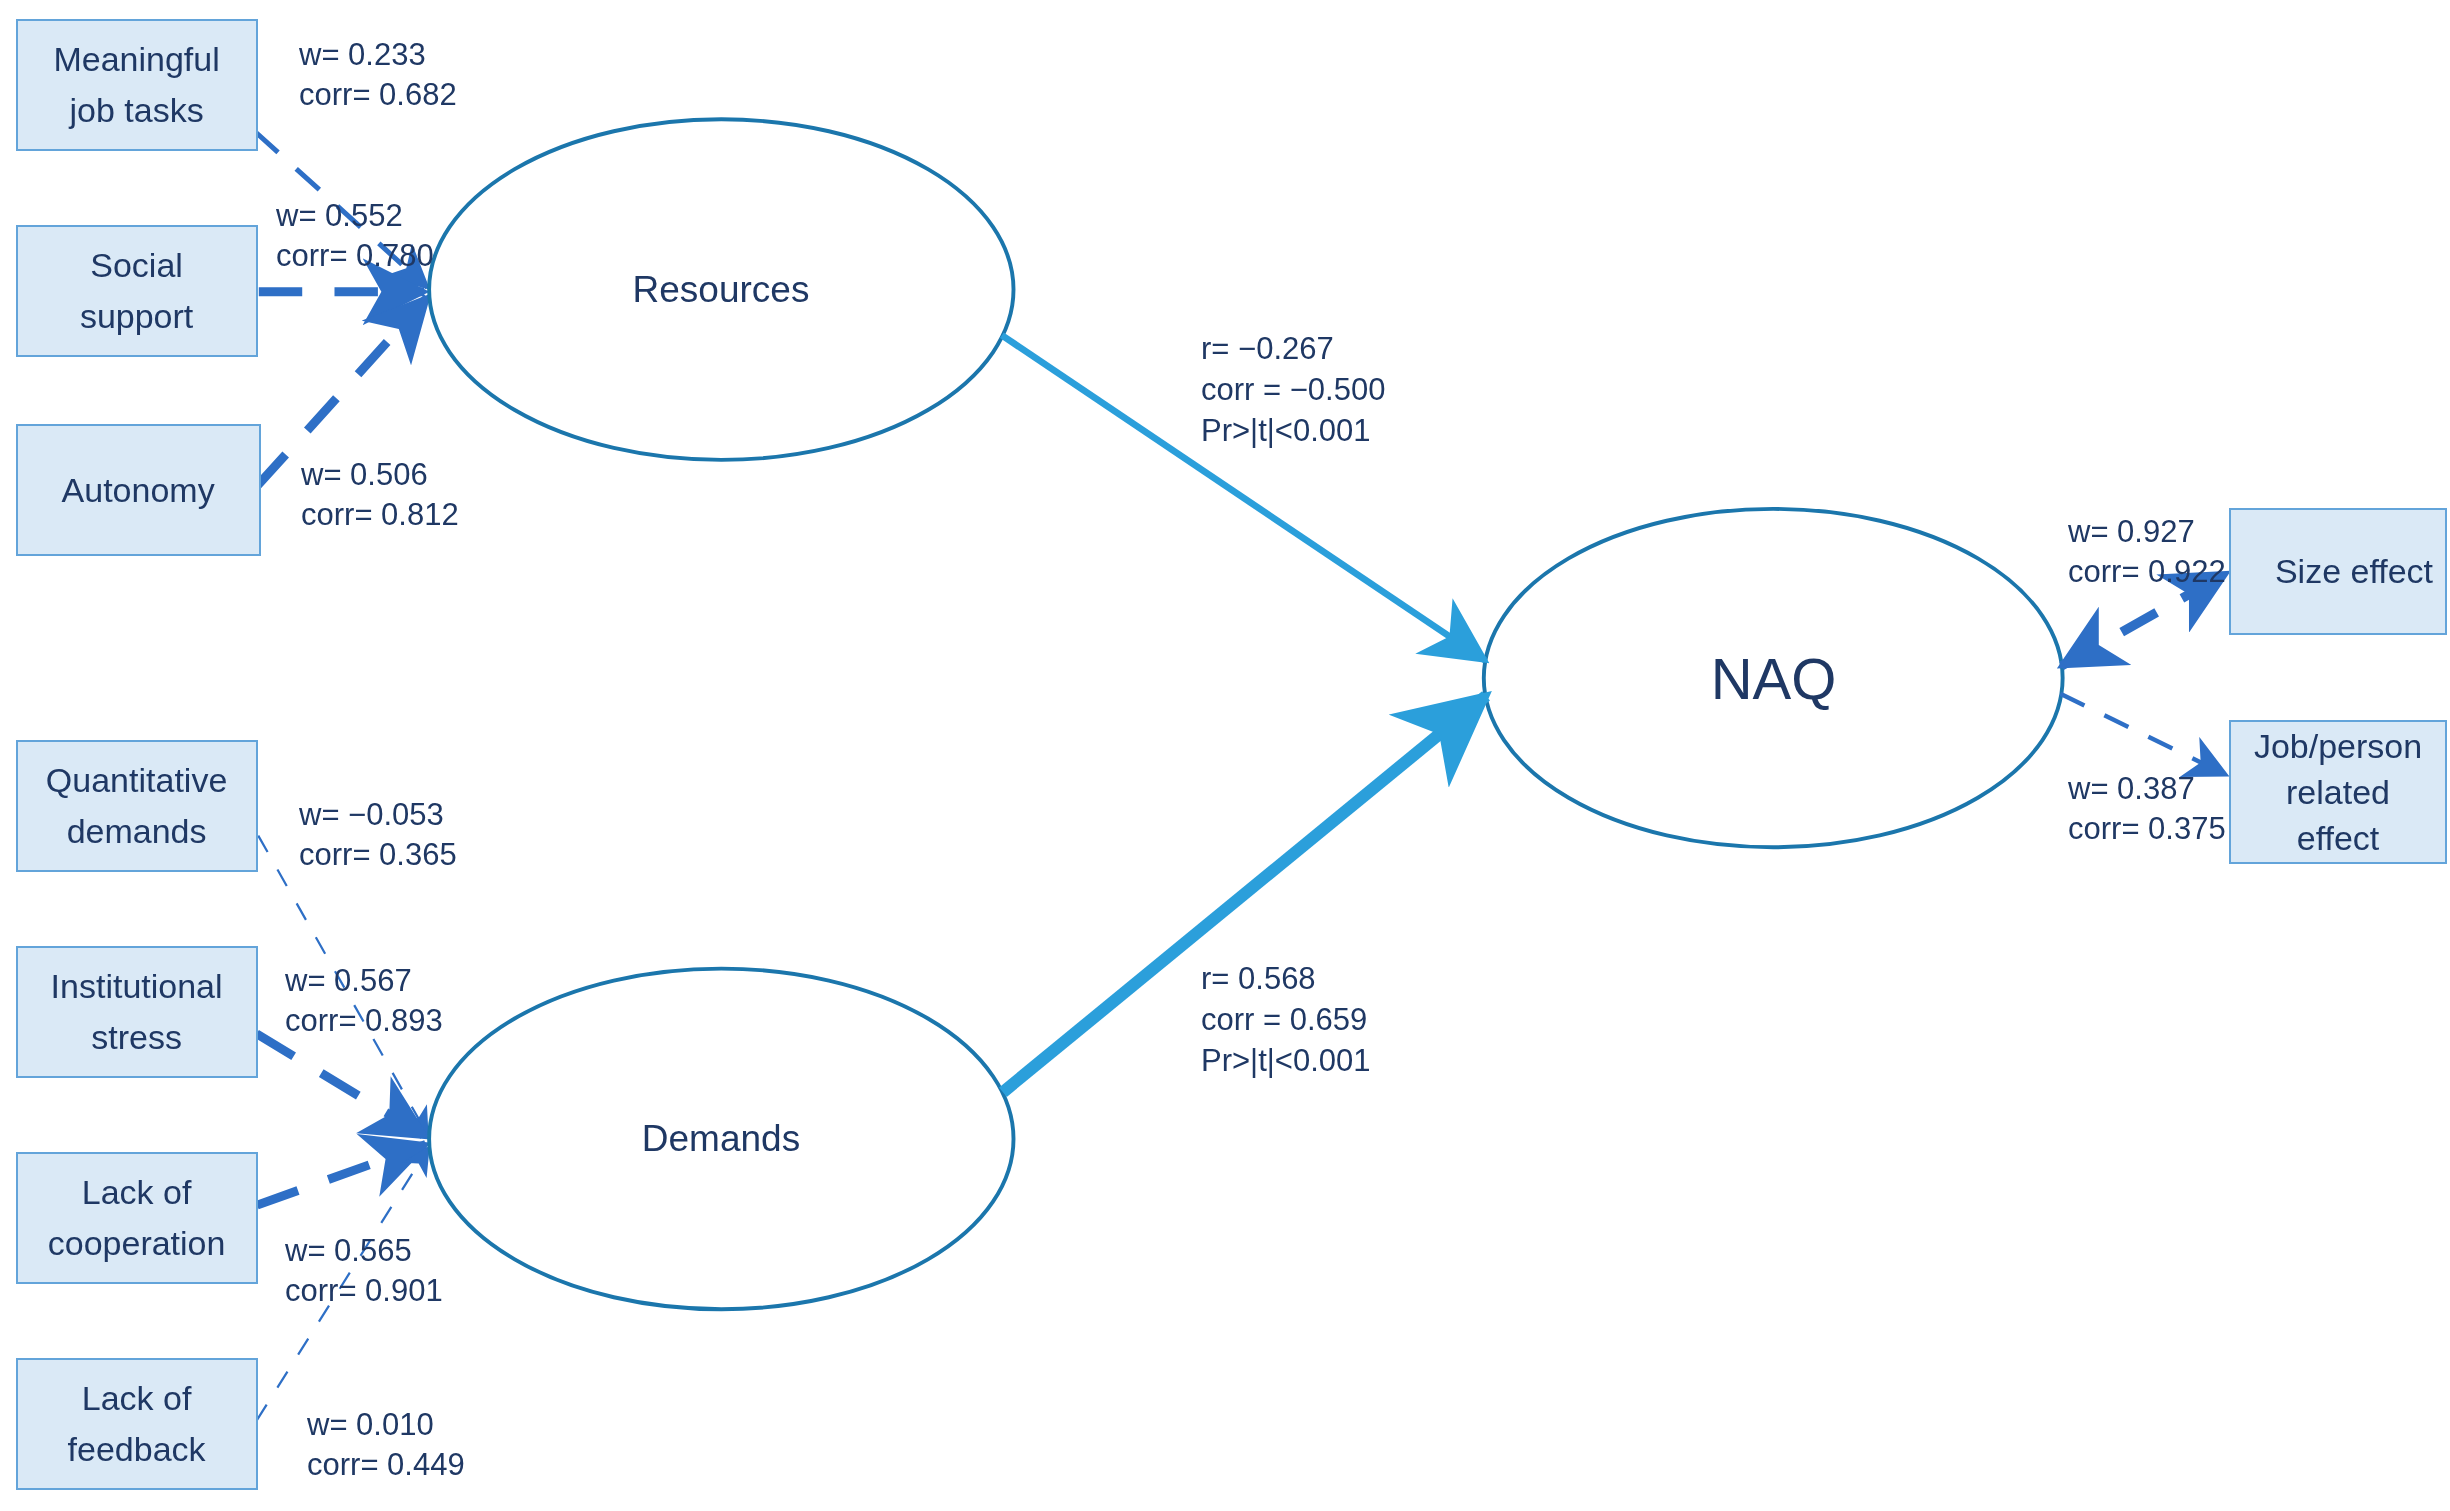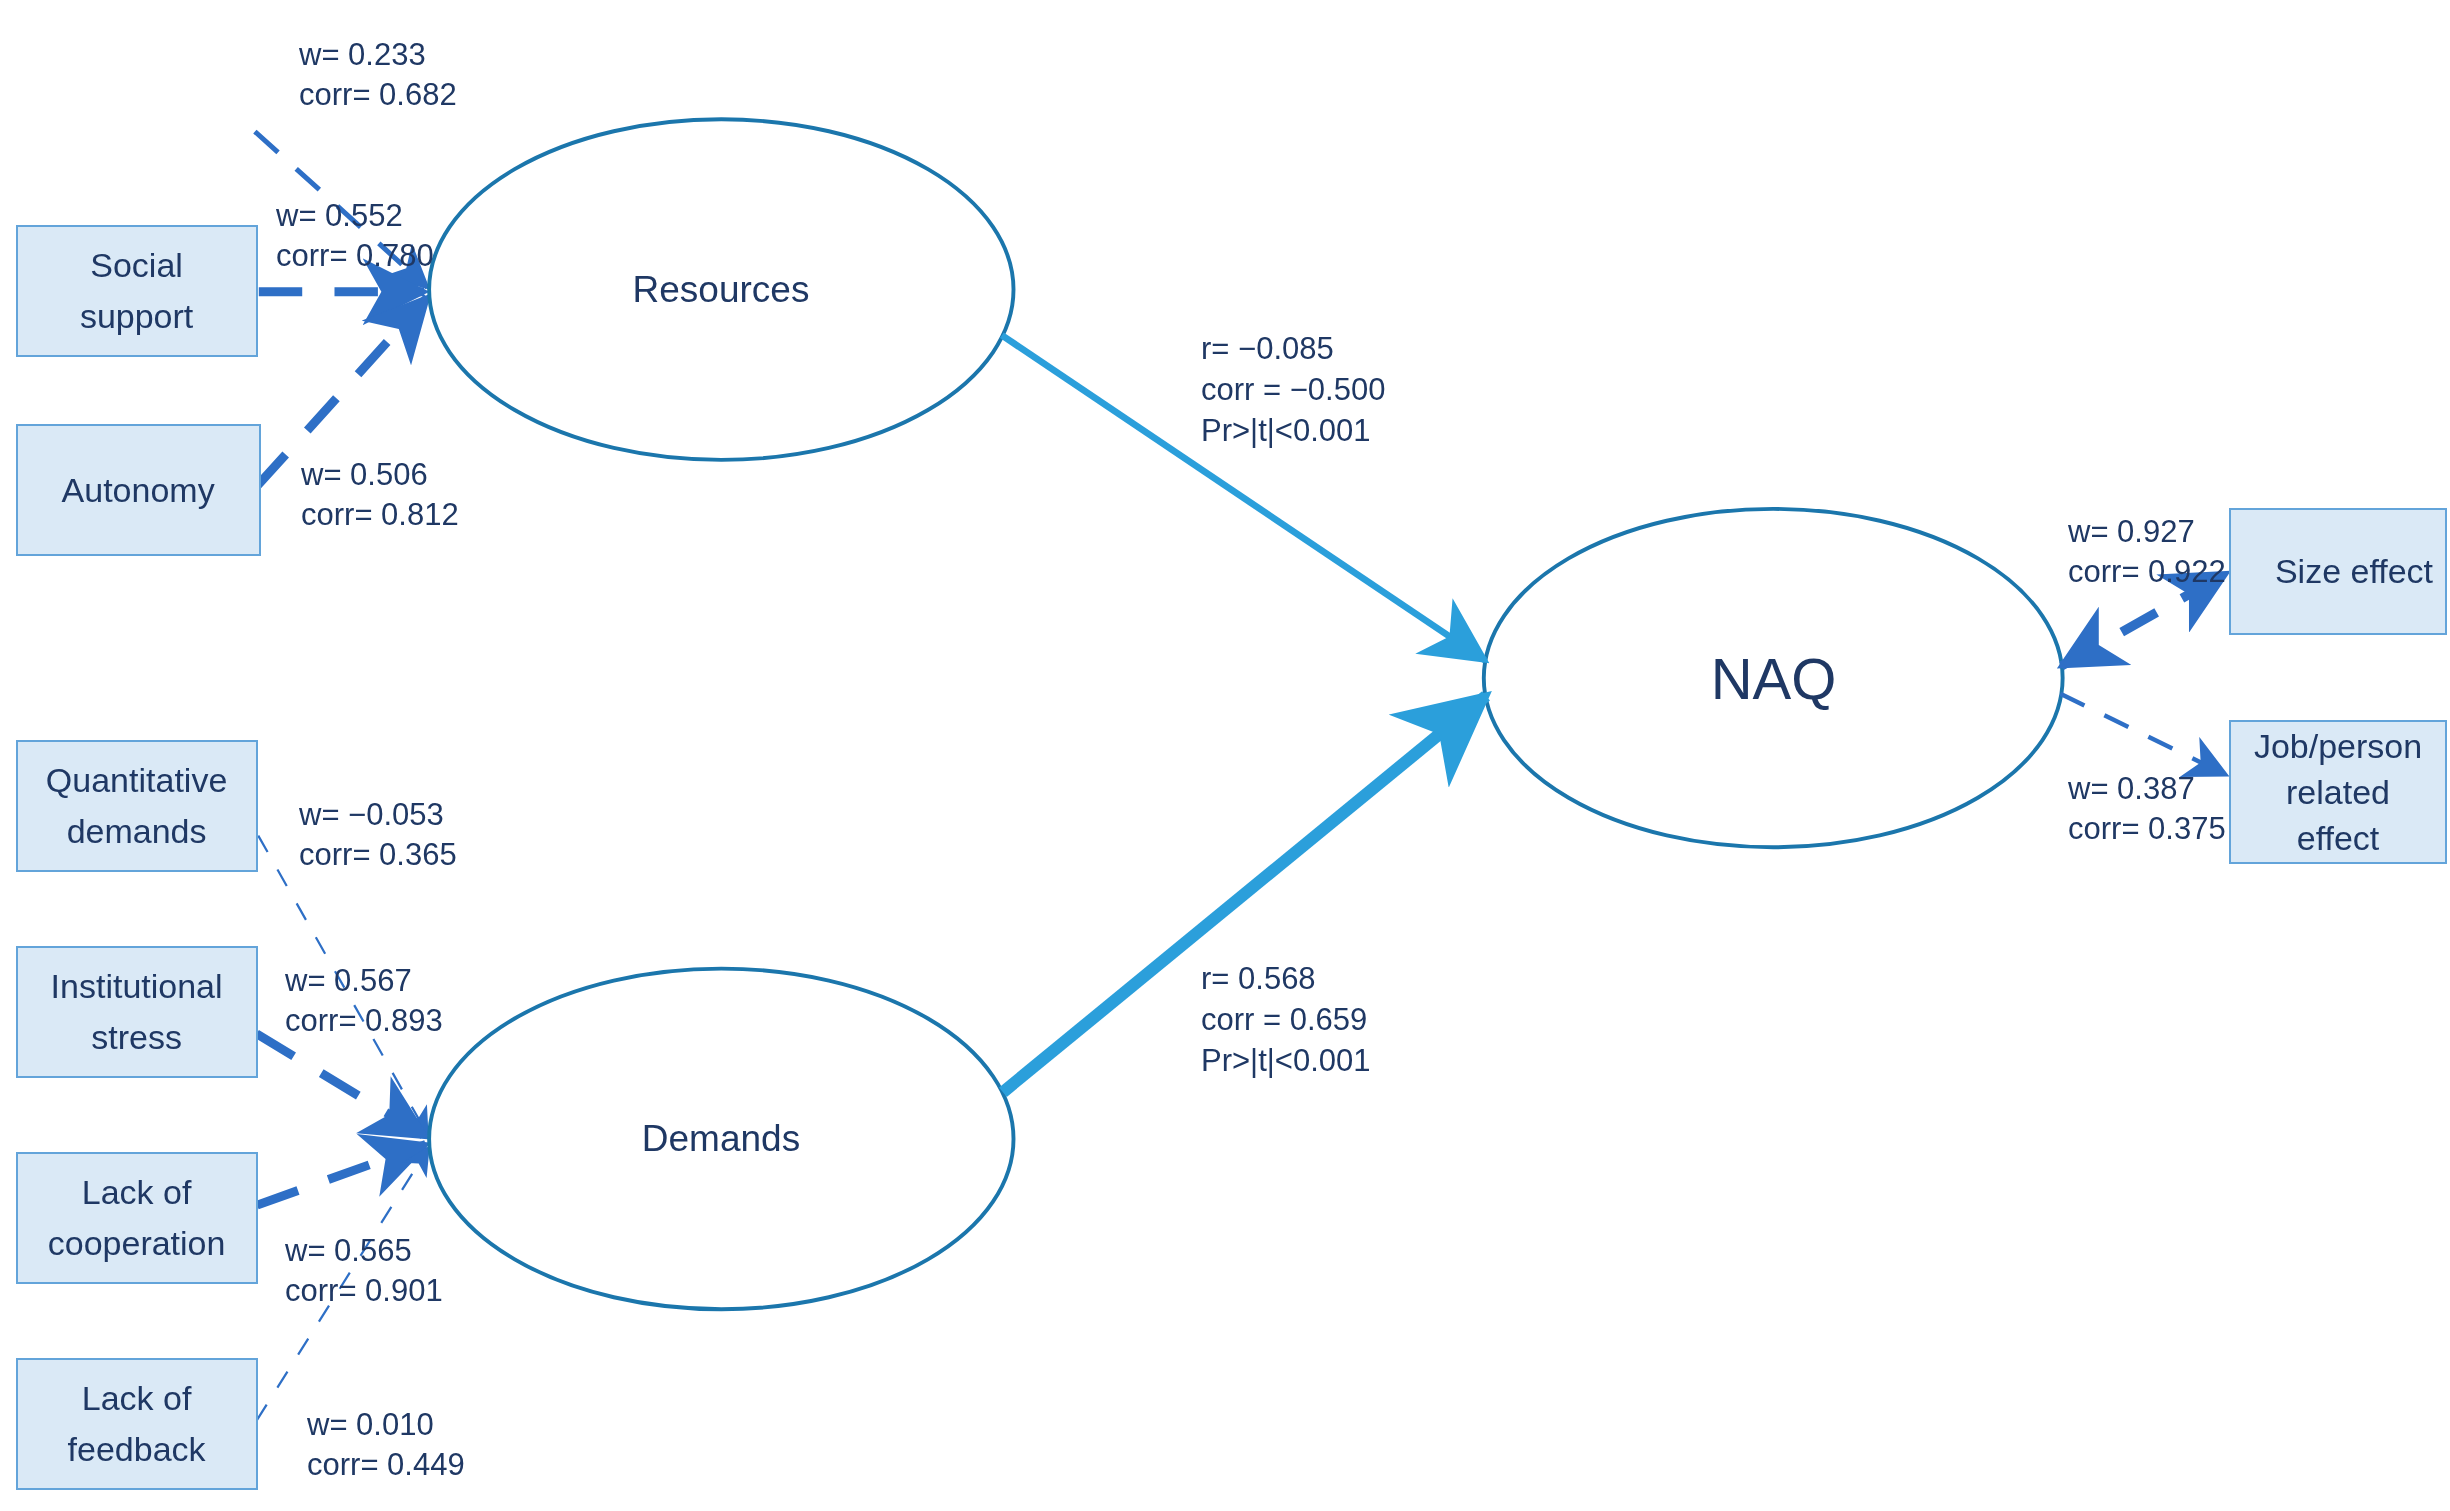--- a/index.html
+++ b/index.html
@@ -74,20 +74,22 @@
     <ellipse class="ellipse-shape" cx="1296" cy="2046" rx="525" ry="306"></ellipse>
     <ellipse class="ellipse-shape" cx="3186" cy="1218" rx="520" ry="304"></ellipse>
 
     <line class="s-line" x1="1800" y1="602" x2="2668" y2="1186" stroke-width="12" marker-end="url(#mk-azure-md)"></line>
     <line class="s-line" x1="1802" y1="1962" x2="2670" y2="1250" stroke-width="22" marker-end="url(#mk-azure-lg)"></line>
 
     <line class="e-line" x1="3704" y1="1196" x2="4000" y2="1030" stroke-width="17" stroke-dasharray="72 52" marker-start="url(#mk-royal-lg-rev)" marker-end="url(#mk-royal-lg)"></line>
     <line class="e-line" x1="3702" y1="1246" x2="4000" y2="1392" stroke-width="8" stroke-dasharray="48 40" marker-end="url(#mk-royal-md)"></line>
   </svg>
 
+  <div class="node-box" style="left:15.6px;top:19px;width:242px;height:132px;">Meaningful
+job tasks</div>
   <div class="node-box" style="left:15.6px;top:225px;width:242px;height:132px;">Social
 support</div>
   <div class="node-box" style="left:15.6px;top:424px;width:245px;height:132px;">Autonomy</div>
   <div class="node-box" style="left:15.6px;top:740px;width:242px;height:132px;">Quantitative
 demands</div>
   <div class="node-box" style="left:15.6px;top:946px;width:242px;height:132px;">Institutional
 stress</div>
   <div class="node-box" style="left:15.6px;top:1152px;width:242px;height:132px;">Lack of
 cooperation</div>
   <div class="node-box" style="left:15.6px;top:1358px;width:242px;height:132px;">Lack of
@@ -107,21 +109,21 @@
   <div class="note" style="left:301px;top:455px;"><div>w= 0.506</div><div>corr= 0.812</div></div>
   <div class="note" style="left:299px;top:795px;"><div>w= −0.053</div><div>corr= 0.365</div></div>
   <div class="note" style="left:285px;top:961px;"><div>w= 0.567</div><div>corr= 0.893</div></div>
   <div class="note" style="left:285px;top:1231px;"><div>w= 0.565</div><div>corr= 0.901</div></div>
   <div class="note" style="left:307px;top:1405px;"><div>w= 0.010</div><div>corr= 0.449</div></div>
 
   <div class="note" style="left:2068px;top:512px;"><div>w= 0.927</div><div>corr= 0.922</div></div>
   <div class="note" style="left:2068px;top:769px;"><div>w= 0.387</div><div>corr= 0.375</div></div>
 
   <div class="pathnote" style="left:1201px;top:328px;">
-    <div>r= −0.085</div>
+    <div>r= −0.267</div>
     <div>corr = −0.500</div>
     <div>Pr&gt;|t|&lt;0.001</div>
   </div>
   <div class="pathnote" style="left:1201px;top:958px;">
     <div>r= 0.568</div>
     <div>corr = 0.659</div>
     <div>Pr&gt;|t|&lt;0.001</div>
   </div>
 
 </div>

